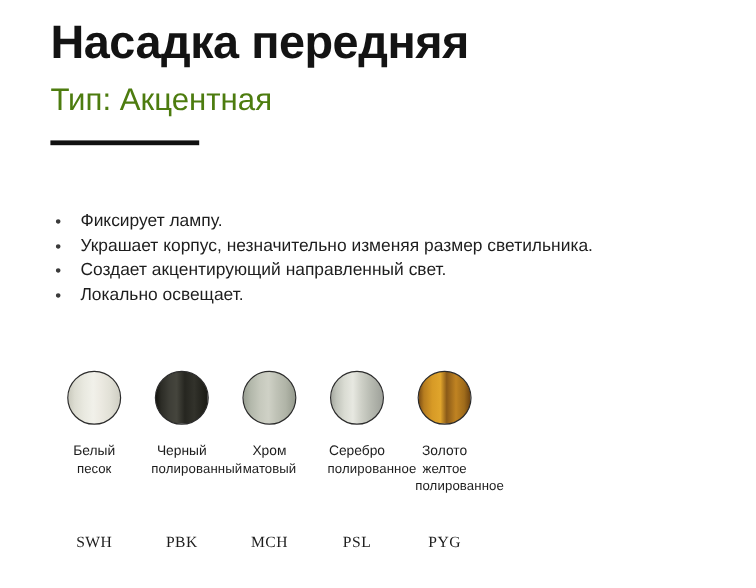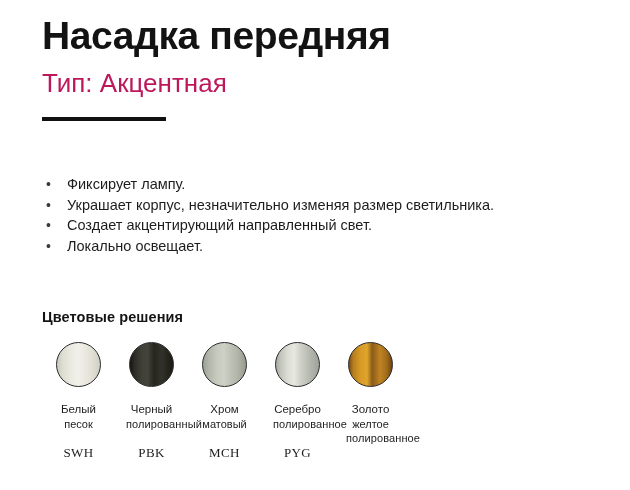--- a/index.html
+++ b/index.html
@@ -36,21 +36,21 @@
     font-weight: bold;
     letter-spacing: -0.4px;
     line-height: 1.05;
     color: #131313;
     margin: 0;
     white-space: nowrap;
   }
   .page-subtitle {
     font-size: 26px;
     font-weight: normal;
-    color: #be185d;
+    color: #4d7c0f;
     line-height: 1.1;
     margin: 12px 0 0 0;
     white-space: nowrap;
   }
   .title-rule {
     width: 124px;
     height: 4px;
     background: #111111;
     margin-top: 19px;
   }
@@ -219,21 +219,20 @@
       <span class="feature-bullet">•</span>
       <span class="feature-text">Создает акцентирующий направленный свет.</span>
     </li>
     <li class="feature-item">
       <span class="feature-bullet">•</span>
       <span class="feature-text">Локально освещает.</span>
     </li>
   </ul>
 
   <div class="colors-section">
-    <div class="colors-heading">Цветовые решения</div>
 
     <div class="swatch-row">
 
       <div class="swatch-cell">
         <div class="swatch-disc sw-swh"></div>
         <div class="swatch-names">
           <span class="swatch-name">Белый</span>
           <span class="swatch-name-2">песок</span>
         </div>
       </div>
@@ -279,18 +278,21 @@
       <div class="code-cell">
         <span class="swatch-code">SWH</span>
       </div>
       <div class="code-cell">
         <span class="swatch-code">PBK</span>
       </div>
       <div class="code-cell">
         <span class="swatch-code">MCH</span>
       </div>
       <div class="code-cell">
+        <span class="swatch-code">PSL</span>
+      </div>
+      <div class="code-cell">
         <span class="swatch-code">PYG</span>
       </div>
     </div>
   </div>
 
 </div>
 
 </body></html>

